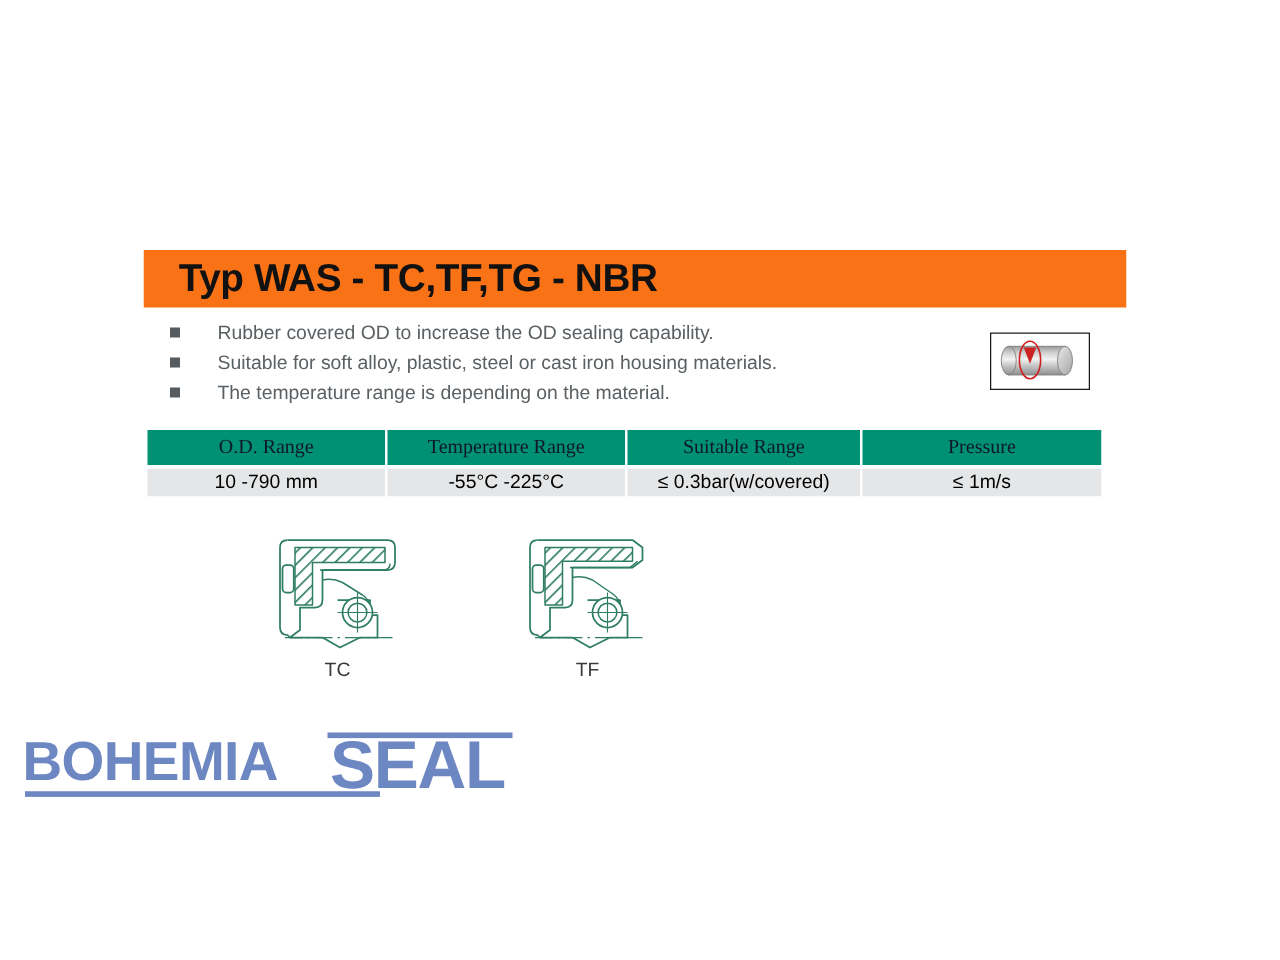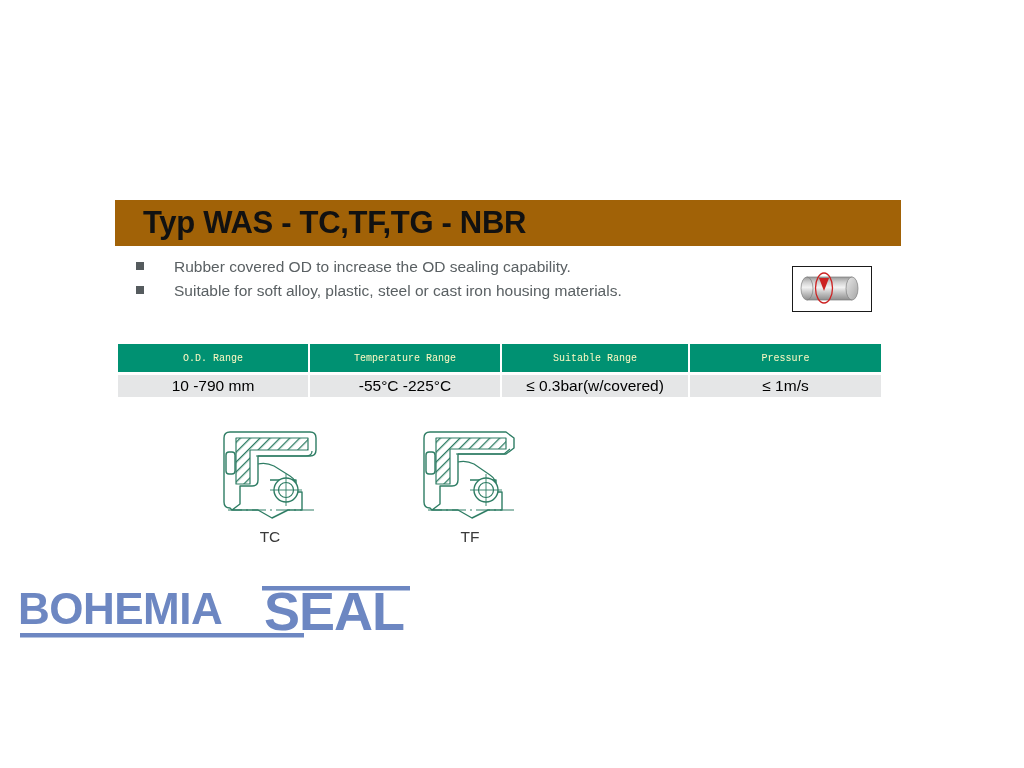--- a/index.html
+++ b/index.html
@@ -17,21 +17,21 @@
     -webkit-font-smoothing: antialiased;
   }
 
   
   .title-banner {
     position: absolute;
     left: 115px;
     top: 200px;
     width: 786px;
     height: 46px;
-    background: #a16207;
+    background: #f97316;
     display: flex;
     align-items: center;
   }
   .title-text {
     font-size: 31px;
     font-weight: bold;
     color: #111111;
     letter-spacing: -0.3px;
     padding-left: 28px;
     white-space: nowrap;
@@ -85,27 +85,27 @@
     position: absolute;
     left: 116px;
     top: 341px;
     width: 759px;
     border-collapse: separate;
     border-spacing: 2px 3px;
     table-layout: fixed;
   }
   .spec-table th {
     background: #009172;
-    color: #fef9c3;
-    font-size: 10px;
+    color: #0f172a;
+    font-size: 16px;
     font-weight: normal;
     height: 28px;
     text-align: center;
     padding: 0;
-    font-family: Liberation Mono, monospace;
+    font-family: Liberation Serif, serif;
   }
   .spec-table td {
     background: #e5e6e7;
     color: #000000;
     font-size: 15.5px;
     height: 22px;
     text-align: center;
     padding: 0;
     font-family: "Liberation Sans", sans-serif;
   }
@@ -152,20 +152,24 @@
 </div>
 
 <div class="bullets">
   <div class="bullet-row">
     <span class="bullet-square"></span>
     <span class="bullet-text">Rubber covered OD to increase the OD sealing capability.</span>
   </div>
   <div class="bullet-row">
     <span class="bullet-square"></span>
     <span class="bullet-text">Suitable for soft alloy, plastic, steel or cast iron housing materials.</span>
+  </div>
+  <div class="bullet-row">
+    <span class="bullet-square"></span>
+    <span class="bullet-text">The temperature range is depending on the material.</span>
   </div>
 </div>
 
 <div class="shaft-icon">
   <svg width="77" height="43" viewBox="0 0 77 43">
     <defs>
       <linearGradient id="shaftGrad" x1="0" y1="0" x2="0" y2="1">
         <stop offset="0%" stop-color="#9a9a9a"></stop>
         <stop offset="22%" stop-color="#cfcfcf"></stop>
         <stop offset="45%" stop-color="#f2f2f2"></stop>

